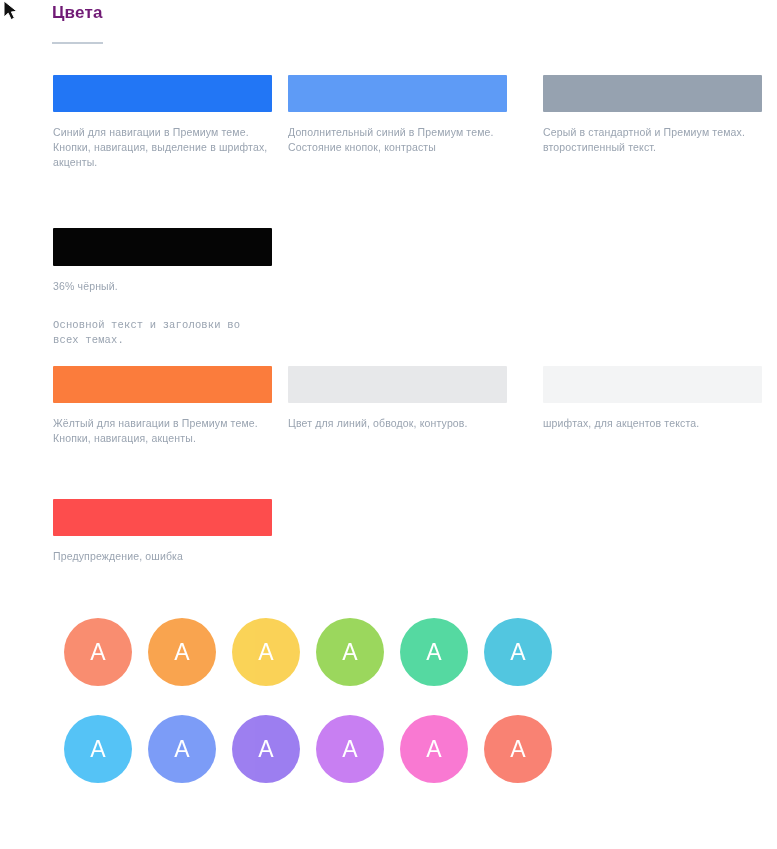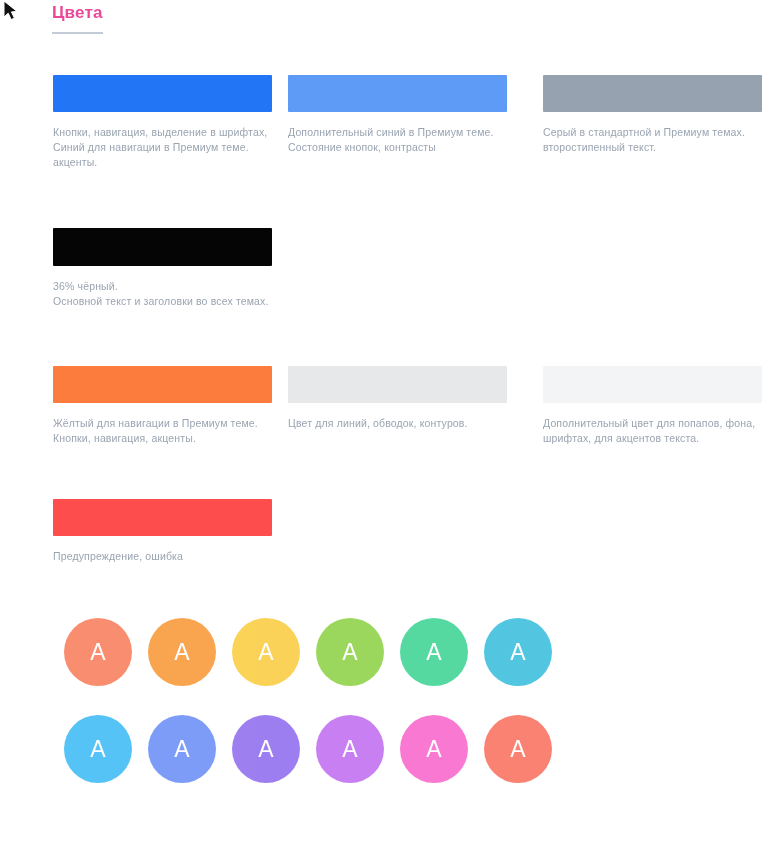--- a/index.html
+++ b/index.html
@@ -32,23 +32,23 @@
     pointer-events: none;
   }
 
   
   .section-title {
     position: absolute;
     left: 52px;
     top: 3px;
     font-size: 17px;
     font-weight: bold;
-    color: #ec4899;
+    color: #701a75;
     letter-spacing: .2px;
-    padding-bottom: 9px;
+    padding-bottom: 19px;
     border-bottom: 2px solid #c3ccd6;
     display: inline-block;
   }
 
   
   .row {
     position: absolute;
     left: 0;
     width: 777px;
   }
@@ -67,21 +67,21 @@
   }
   .swatch.tall { height: 38px; }
 
   .desc {
     margin-top: 13px;
     font-size: 10.5px;
     line-height: 15px;
     color: #9aa4b1;
     letter-spacing: .15px;
   }
-  .desc-gap { margin-top: 0; }
+  .desc-gap { margin-top: 24px; font-family: Liberation Mono, monospace; }
 
   
   .row-1 { top: 75px; }
   .row-2 { top: 228px; }
   .row-3 { top: 366px; }
   .row-4 { top: 499px; }
 
   
   .avatars {
     position: absolute;
@@ -118,22 +118,22 @@
       <path d="M2 1 L2 17 L6.2 13.2 L9.2 19.6 L12.4 18.1 L9.4 11.9 L15 11.4 Z" fill="#111" stroke="#ffffff" stroke-width="1"></path>
     </svg>
   </div>
 
   <div class="section-title">Цвета</div>
 
   <div class="row row-1">
     <div class="col col-1">
       <div class="swatch" style="background:#2276f5"></div>
       <div class="desc">
+        <div>Синий для навигации в Премиум теме.</div>
         <div>Кнопки, навигация, выделение в шрифтах,</div>
-        <div>Синий для навигации в Премиум теме.</div>
         <div>акценты.</div>
       </div>
     </div>
     <div class="col col-2">
       <div class="swatch" style="background:#5e9bf6"></div>
       <div class="desc">
         <div>Дополнительный синий в Премиум теме.</div>
         <div>Состояние кнопок, контрасты</div>
       </div>
     </div>
@@ -168,21 +168,20 @@
     </div>
     <div class="col col-2">
       <div class="swatch" style="background:#e7e8ea"></div>
       <div class="desc">
         <div>Цвет для линий, обводок, контуров.</div>
       </div>
     </div>
     <div class="col col-3">
       <div class="swatch" style="background:#f3f4f5"></div>
       <div class="desc">
-        <div>Дополнительный цвет для попапов, фона,</div>
         <div>шрифтах, для акцентов текста.</div>
       </div>
     </div>
   </div>
 
   <div class="row row-4">
     <div class="col col-1">
       <div class="swatch" style="background:#fd4d4d"></div>
       <div class="desc">
         <div>Предупреждение, ошибка</div>

